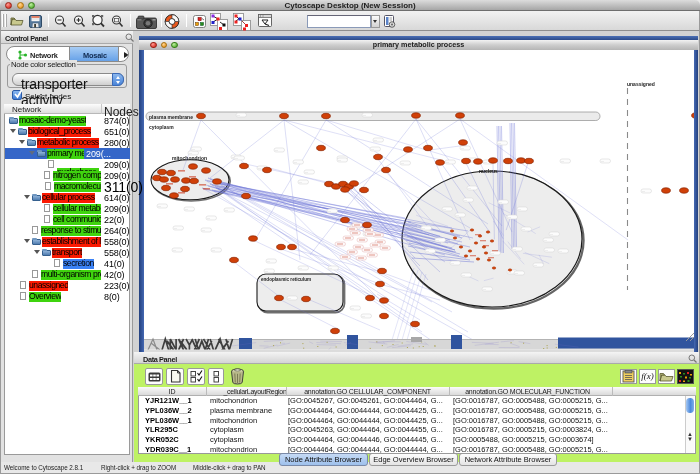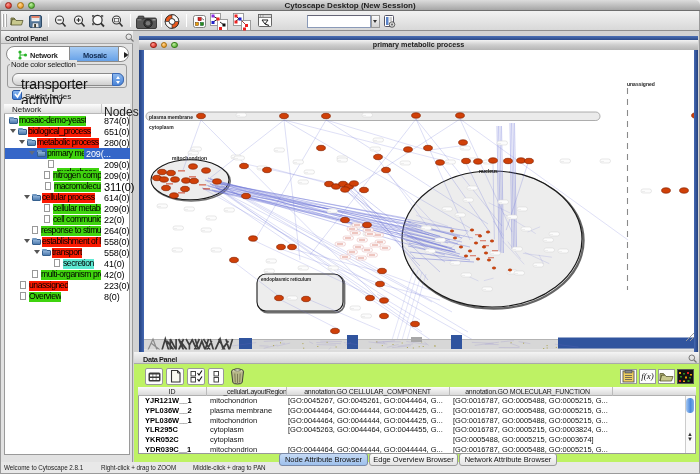--- a/index.html
+++ b/index.html
@@ -669,21 +669,21 @@
     <span style="position:absolute;left:99px;top:0.5px;font-size:9px;letter-spacing:-0.1px;line-height:10px;color:#000">209(0)</span>
   </div>
 <div style="position:absolute;left:5px;top:170px;width:125px;height:11px;">
     <span style="position:absolute;left:39px;top:1px;width:6px;height:8px;background:#fff;border:0.6px solid #999"></span>
     <span style="position:absolute;left:48px;top:1px;max-width:48px;overflow:hidden;white-space:nowrap;background:#3fd40e;font-size:8.6px;line-height:9.5px;letter-spacing:-0.45px;color:#000">nitrogen compo</span>
     <span style="position:absolute;left:99px;top:0.5px;font-size:9px;letter-spacing:-0.1px;line-height:10px;color:#000">209(0)</span>
   </div>
 <div style="position:absolute;left:5px;top:181px;width:125px;height:11px;">
     <span style="position:absolute;left:40px;top:1px;width:6px;height:8px;background:#fff;border:0.6px solid #999"></span>
     <span style="position:absolute;left:49px;top:1px;max-width:47px;overflow:hidden;white-space:nowrap;background:#3fd40e;font-size:8.6px;line-height:9.5px;letter-spacing:-0.45px;color:#000">macromolecule</span>
-    <span style="position:absolute;left:99px;top:0.5px;font-size:11px;letter-spacing:-0.1px;line-height:10px;color:#000">311(0)</span>
+    <span style="position:absolute;left:99px;top:0.5px;font-size:14px;letter-spacing:-0.1px;line-height:10px;color:#000">311(0)</span>
   </div>
 <div style="position:absolute;left:5px;top:192px;width:125px;height:11px;">
     <span style="position:absolute;left:19px;top:3px;width:0;height:0;border-left:3.2px solid transparent;border-right:3.2px solid transparent;border-top:4.4px solid #555"></span>
     <span style="position:absolute;left:27px;top:2.5px;width:8.5px;height:6px;background:linear-gradient(#8fb2d8,#4f7cb0);border:0.5px solid #35608f;border-radius:1px"></span>
     <span style="position:absolute;left:27px;top:1.5px;width:4.5px;height:2px;background:#6f96c0;border-radius:1px 1px 0 0"></span>
     <span style="position:absolute;left:37px;top:1px;max-width:59px;overflow:hidden;white-space:nowrap;background:#fb1a02;font-size:8.6px;line-height:9.5px;letter-spacing:-0.45px;color:#000">cellular process</span>
     <span style="position:absolute;left:99px;top:0.5px;font-size:9px;letter-spacing:-0.1px;line-height:10px;color:#000">614(0)</span>
   </div>
 <div style="position:absolute;left:5px;top:203px;width:125px;height:11px;">
     <span style="position:absolute;left:39px;top:1px;width:6px;height:8px;background:#fff;border:0.6px solid #999"></span>
@@ -709,21 +709,21 @@
   </div>
 <div style="position:absolute;left:5px;top:247px;width:125px;height:11px;">
     <span style="position:absolute;left:29px;top:3px;width:0;height:0;border-left:3.2px solid transparent;border-right:3.2px solid transparent;border-top:4.4px solid #555"></span>
     <span style="position:absolute;left:37px;top:2.5px;width:8.5px;height:6px;background:linear-gradient(#8fb2d8,#4f7cb0);border:0.5px solid #35608f;border-radius:1px"></span>
     <span style="position:absolute;left:37px;top:1.5px;width:4.5px;height:2px;background:#6f96c0;border-radius:1px 1px 0 0"></span>
     <span style="position:absolute;left:47px;top:1px;max-width:49px;overflow:hidden;white-space:nowrap;background:#fb1a02;font-size:8.6px;line-height:9.5px;letter-spacing:-0.45px;color:#000">transport</span>
     <span style="position:absolute;left:99px;top:0.5px;font-size:9px;letter-spacing:-0.1px;line-height:10px;color:#000">558(0)</span>
   </div>
 <div style="position:absolute;left:5px;top:258px;width:125px;height:11px;">
     <span style="position:absolute;left:49px;top:1px;width:6px;height:8px;background:#fff;border:0.6px solid #999"></span>
-    <span style="position:absolute;left:58px;top:1px;max-width:38px;overflow:hidden;white-space:nowrap;background:#5eead4;font-size:8.6px;line-height:9.5px;letter-spacing:-0.45px;color:#000">secretion</span>
+    <span style="position:absolute;left:58px;top:1px;max-width:38px;overflow:hidden;white-space:nowrap;background:#3b82f6;font-size:8.6px;line-height:9.5px;letter-spacing:-0.45px;color:#000">secretion</span>
     <span style="position:absolute;left:99px;top:0.5px;font-size:9px;letter-spacing:-0.1px;line-height:10px;color:#000">41(0)</span>
   </div>
 <div style="position:absolute;left:5px;top:269px;width:125px;height:11px;">
     <span style="position:absolute;left:27px;top:1px;width:6px;height:8px;background:#fff;border:0.6px solid #999"></span>
     <span style="position:absolute;left:36px;top:1px;max-width:60px;overflow:hidden;white-space:nowrap;background:#3fd40e;font-size:8.6px;line-height:9.5px;letter-spacing:-0.45px;color:#000">multi-organism pro</span>
     <span style="position:absolute;left:99px;top:0.5px;font-size:9px;letter-spacing:-0.1px;line-height:10px;color:#000">42(0)</span>
   </div>
 <div style="position:absolute;left:5px;top:280px;width:125px;height:11px;">
     <span style="position:absolute;left:15px;top:1px;width:6px;height:8px;background:#fff;border:0.6px solid #999"></span>
     <span style="position:absolute;left:24px;top:1px;max-width:72px;overflow:hidden;white-space:nowrap;background:#fb1a02;font-size:8.6px;line-height:9.5px;letter-spacing:-0.45px;color:#000">unassigned</span>
@@ -845,20 +845,21 @@
       </div>
       <div style="position:absolute;left:0;top:29.489999999999952px;width:546px;height:10px">
         <span style="position:absolute;left:7px;font-weight:bold;color:#000">YLR295C</span>
         <span style="position:absolute;left:72px;color:#111">cytoplasm</span>
         <span style="position:absolute;left:150px;color:#111;letter-spacing:-0.02px">[GO:0045263, GO:0044464, GO:0044455, G...</span>
         <span style="position:absolute;left:315px;color:#111;letter-spacing:-0.02px">[GO:0016787, GO:0005215, GO:0003824, G...</span>
       </div>
       <div style="position:absolute;left:0;top:39.319999999999936px;width:546px;height:10px">
         <span style="position:absolute;left:7px;font-weight:bold;color:#000">YKR052C</span>
         <span style="position:absolute;left:72px;color:#111">cytoplasm</span>
+        <span style="position:absolute;left:150px;color:#111;letter-spacing:-0.02px">[GO:0044464, GO:0044446, GO:0044445, G...</span>
         <span style="position:absolute;left:315px;color:#111;letter-spacing:-0.02px">[GO:0005488, GO:0005215, GO:0003674]</span>
       </div>
       <div style="position:absolute;left:0;top:49.14999999999992px;width:546px;height:10px">
         <span style="position:absolute;left:7px;font-weight:bold;color:#000">YDR039C__1</span>
         <span style="position:absolute;left:72px;color:#111">mitochondrion</span>
         <span style="position:absolute;left:150px;color:#111;letter-spacing:-0.02px">[GO:0044464, GO:0044444, GO:0044444, G...</span>
         <span style="position:absolute;left:315px;color:#111;letter-spacing:-0.02px">[GO:0016787, GO:0005488, GO:0005215, G...</span>
       </div>
     </div>
 

